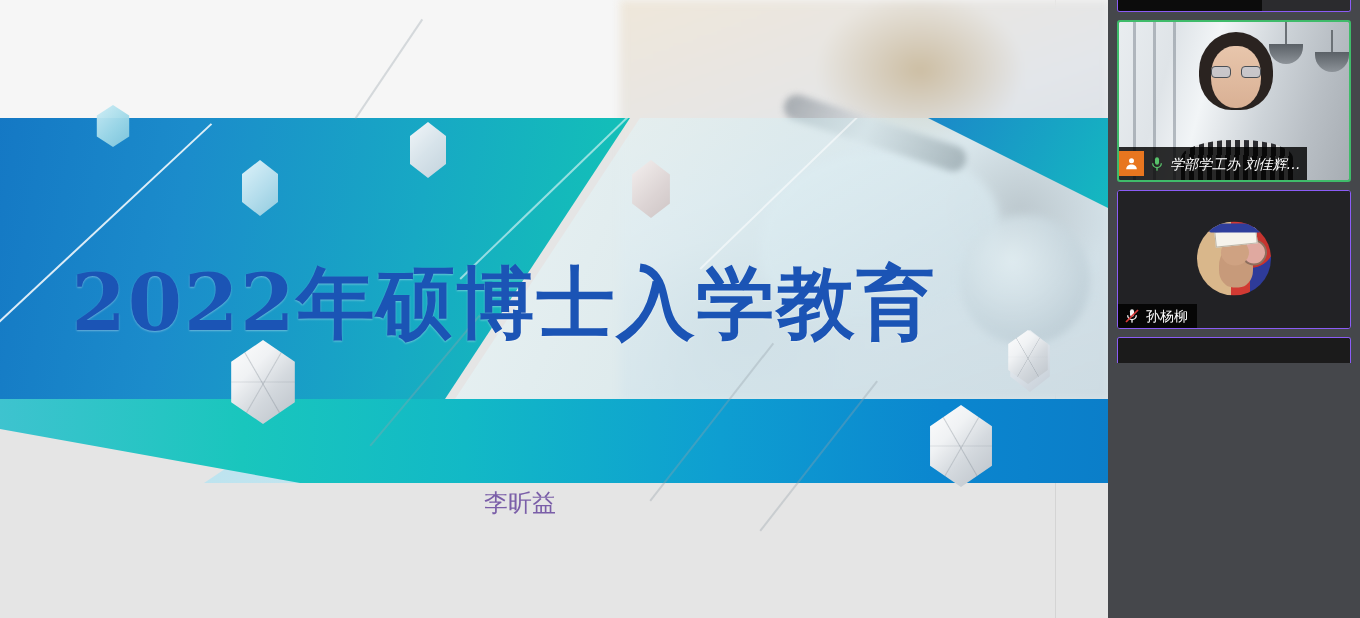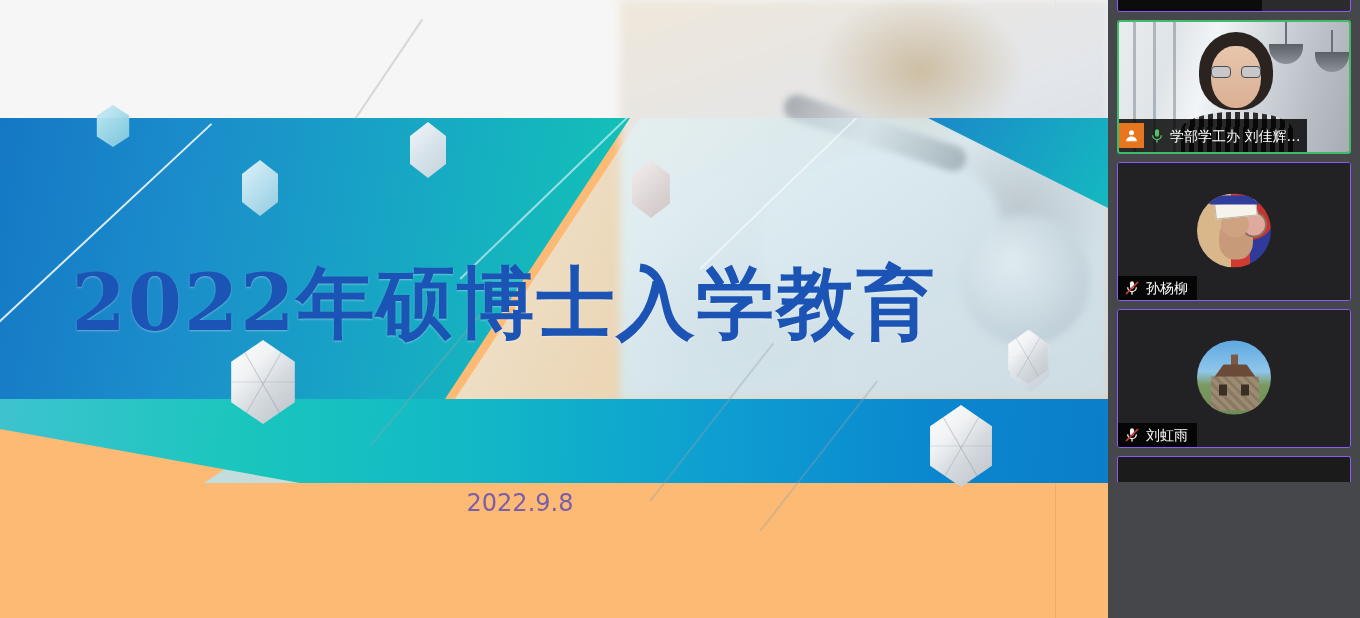--- a/index.html
+++ b/index.html
@@ -12,21 +12,21 @@
 
   #app{ position:relative; width:1360px; height:618px; }
 
   
   #share-area{
     position:absolute; left:0; top:0; width:1108px; height:618px;
     background:#ffffff; overflow:hidden;
   }
   .slide{
     position:absolute; left:0; top:0; width:1108px; height:618px;
-    background:#fdba74;
+    background:#e5e5e5;
   }
   
   .slide-seam{
     position:absolute; top:0; left:1055px; width:1px; height:618px;
     background:rgba(0,0,0,0.07);
   }
   .slide-white-top{
     position:absolute; left:0; top:0; width:1108px; height:118px;
     background:#f6f6f6;
   }
@@ -347,33 +347,33 @@
       <div class="hexshape poly-tall1"></div>
       <div class="hexshape poly-tall2"></div>
       <div class="hexshape poly-tall3"></div>
       <div class="hexshape poly-tall4"></div>
       <div class="ico ico-1"></div>
       <div class="ico ico-2"></div>
       <div class="ico ico-3"></div>
 
       <div class="slide-title">2022年硕博士入学教育</div>
       <div class="slide-sub">
-        <div>2022.9.8</div>
+        <div>李昕益</div>
       </div>
 
     </div>
   </div>
 
   <div id="filmstrip">
 
     <div class="tile clip-top" style="height:12px; margin-top:0;">
       <div class="tile-media" style="background:linear-gradient(90deg,#0c0c0c 0 62%, #2b2b2e 62% 100%);"></div>
     </div>
 
-    <div class="tile active" style="height:134px;">
+    <div class="tile active" style="height:162px;font-style:italic;">
       <div class="tile-media">
         <div class="webcam">
           <div class="wc-blind" style="left:14px;"></div>
           <div class="wc-blind" style="left:34px;"></div>
           <div class="wc-blind" style="left:54px;"></div>
           <div class="wc-lamp" style="left:150px; top:22px;"></div>
           <div class="wc-lamp" style="left:196px; top:30px;"></div>
           <div class="wc-person-hair"></div>
           <div class="wc-person-face"></div>
           <div class="wc-glasses">
@@ -419,44 +419,20 @@
               <path d="M5.5 11a6.5 6.5 0 0 0 13 0" fill="none" stroke="#f2f2f2" stroke-width="2"></path>
               <rect x="11" y="17" width="2" height="5" fill="#f2f2f2"></rect>
               <line x1="3" y1="21" x2="21" y2="3" stroke="#d93a3a" stroke-width="2.6"></line>
             </svg>
           </span>
           <span class="nm">孙杨柳</span>
         </div>
       </div>
     </div>
 
-    <div class="tile" style="height:139px;">
-      <div class="tile-media">
-        <div class="avatar-tile">
-          <div class="avatar av-house">
-            <span class="chim"></span>
-              <span class="roof"></span>
-              <span class="wall"></span>
-            <span class="win" style="left:22px;"></span>
-              <span class="win" style="left:44px;"></span>
-          </div>
-        </div>
-        <div class="nameplate plain">
-          <span class="mic">
-            <svg viewBox="0 0 24 24">
-              <rect x="9" y="2" width="6" height="11" rx="3" fill="#f2f2f2"></rect>
-              <path d="M5.5 11a6.5 6.5 0 0 0 13 0" fill="none" stroke="#f2f2f2" stroke-width="2"></path>
-              <rect x="11" y="17" width="2" height="5" fill="#f2f2f2"></rect>
-              <line x1="3" y1="21" x2="21" y2="3" stroke="#d93a3a" stroke-width="2.6"></line>
-            </svg>
-          </span>
-          <span class="nm">刘虹雨</span>
-        </div>
-      </div>
-    </div>
 
 
     <div class="tile clip-bottom" style="height:26px; margin-bottom:0;">
       <div class="tile-media" style="background:#1b1b1b;"></div>
     </div>
 
   </div>
 </div>
 
 </body></html>

